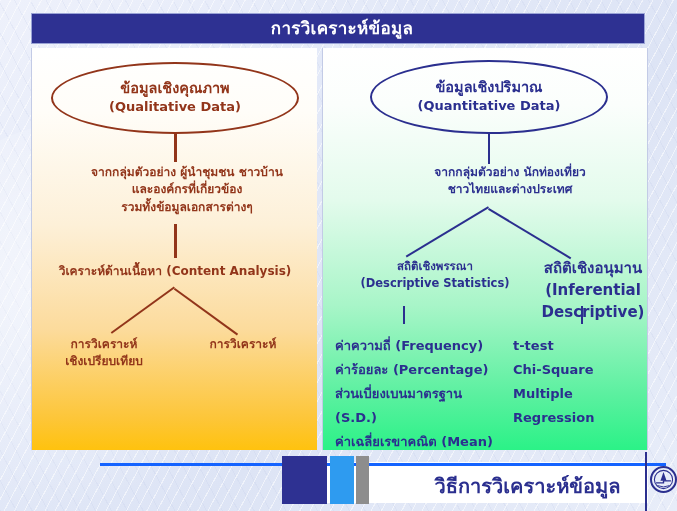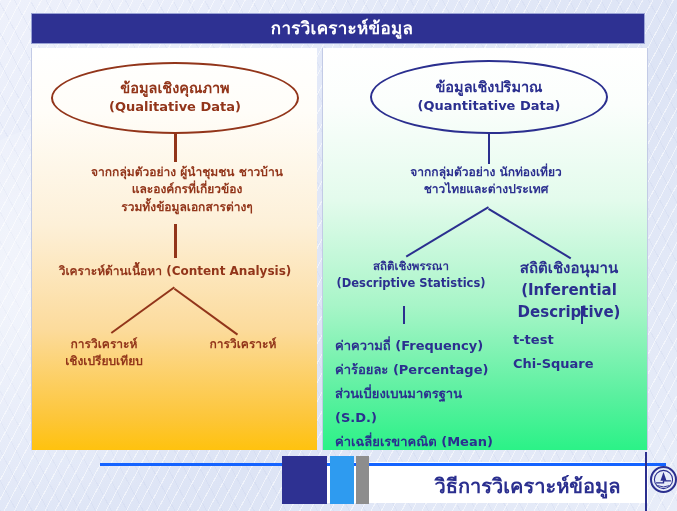--- a/index.html
+++ b/index.html
@@ -132,21 +132,21 @@
   #ellipse-quan .ellipse-line1, #ellipse-quan .ellipse-line2 { color: #2b2f8f; }
 
   
   .txt {
     position: absolute;
     text-align: center;
     line-height: 1.45;
     font-weight: bold;
   }
   .brown { color: #92351a; }
-  .navy  { color: #2b2f8f; }
+  .navy  { color: #2b2f8f; margin-left: 24px; }
 
   #qual-source {
     left: 12px; top: 116px; width: 286px;
     font-size: 12px;
   }
   #qual-content {
     left: 0; top: 215px; width: 286px;
     font-size: 12px;
   }
   #qual-leaf-left {
@@ -172,21 +172,21 @@
   }
   .stat-list {
     position: absolute;
     font-size: 13px;
     font-weight: bold;
     line-height: 1.85;
     text-align: left;
     color: #2b2f8f;
   }
   #desc-list { left: 12px; top: 286px; width: 170px; }
-  #infer-list { left: 190px; top: 280px; width: 140px; }
+  #infer-list { left: 190px; top: 286px; width: 140px; }
 
   
   .vline { position: absolute; }
   .vline.brown-l { background: #92351a; }
   .vline.navy-l  { background: #2b2f8f; }
 
   .branch { position: absolute; }
   .branch span {
     position: absolute;
     display: block;
@@ -326,20 +326,21 @@
     <div id="desc-list" class="stat-list">
       <div>ค่าความถี่ (Frequency)</div>
       <div>ค่าร้อยละ (Percentage)</div>
       <div>ส่วนเบี่ยงเบนมาตรฐาน  (S.D.)</div>
       <div>ค่าเฉลี่ยเรขาคณิต (Mean)</div>
     </div>
 
     <div id="infer-list" class="stat-list">
       <div>t-test</div>
       <div>Chi-Square</div>
+      <div>Multiple Regression</div>
     </div>
   </div>
 
   <div id="footer-white"></div>
   <div id="footer-line"></div>
   <div id="fblock-darkblue" class="fblock"></div>
   <div id="fblock-lightblue" class="fblock"></div>
   <div id="fblock-gray" class="fblock"></div>
   <div id="footer-vline"></div>
   <div id="footer-text">วิธีการวิเคราะห์ข้อมูล</div>

